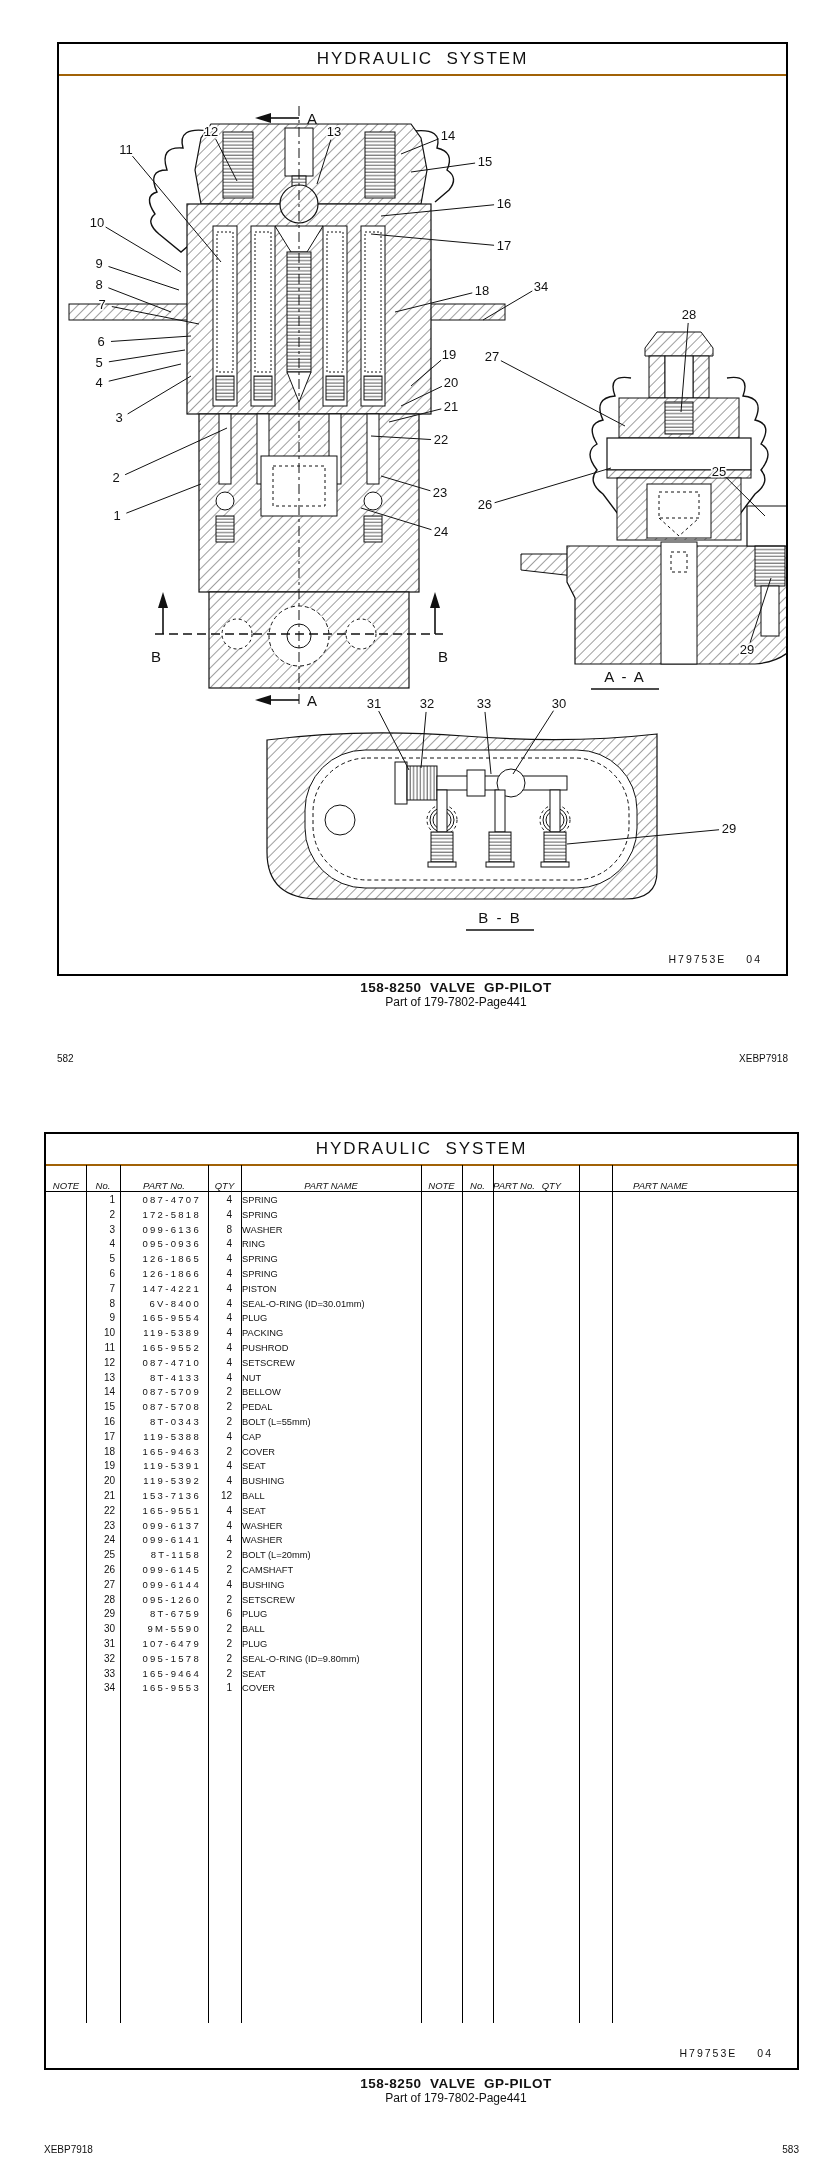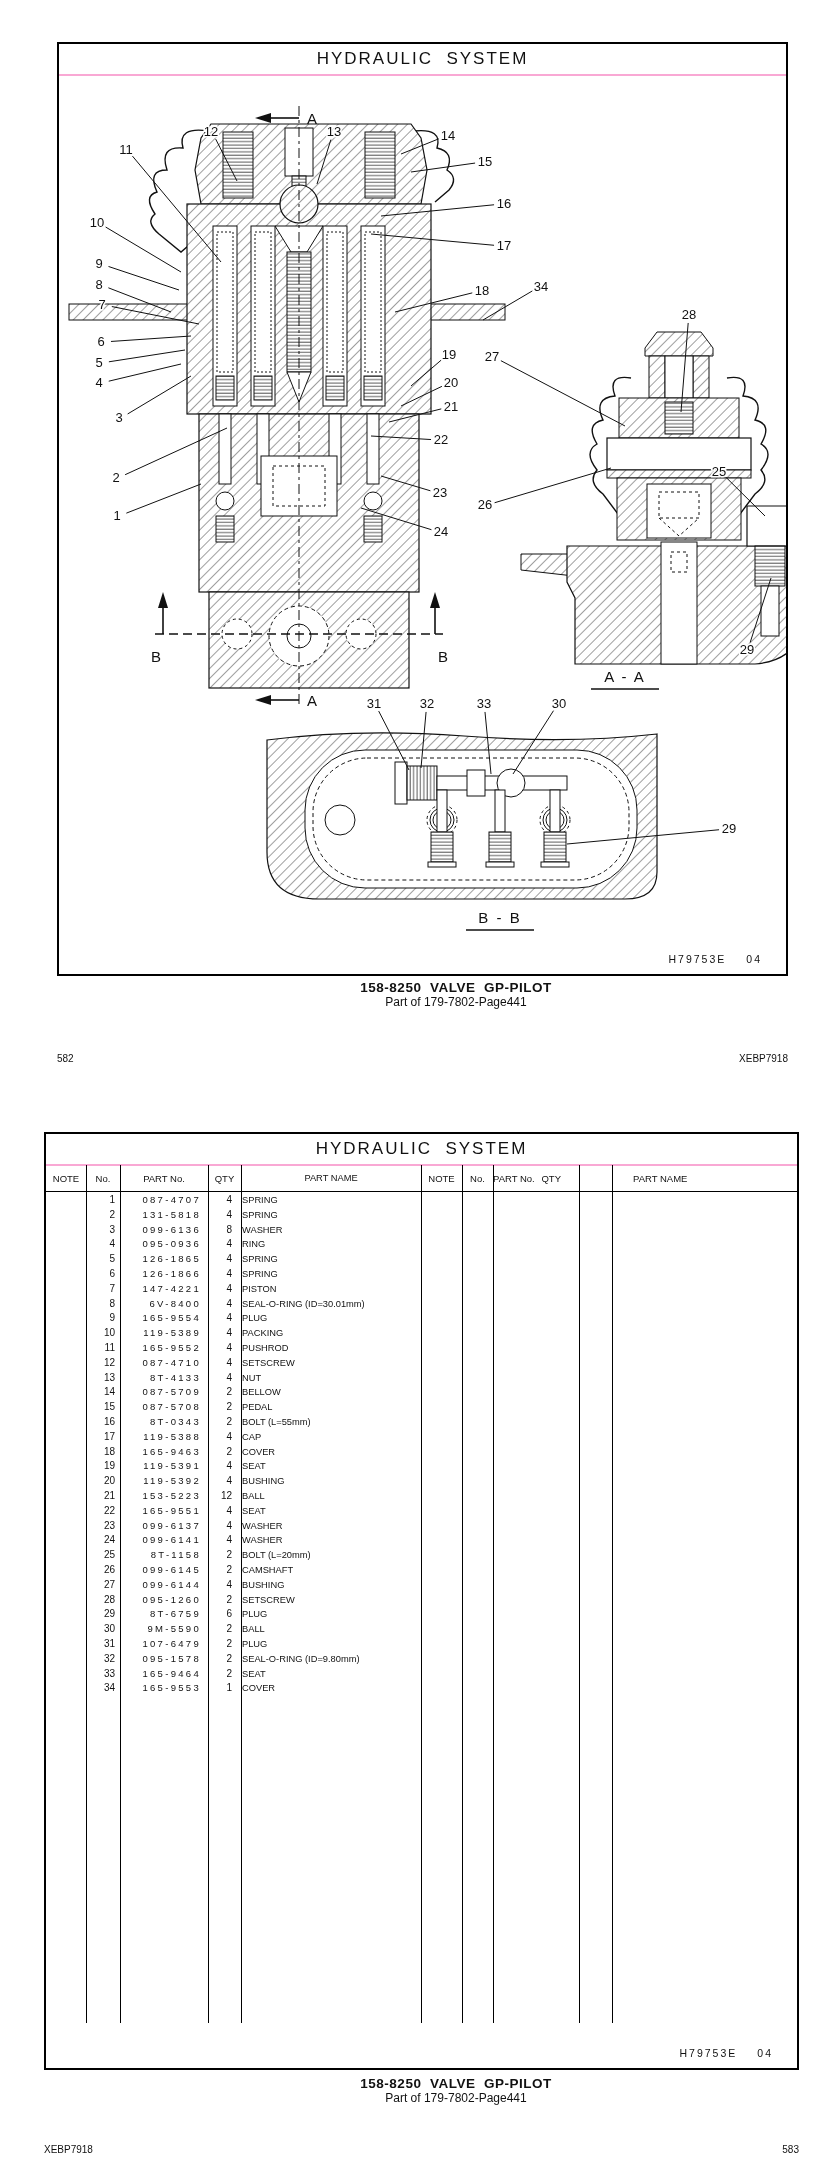--- a/index.html
+++ b/index.html
@@ -1,42 +1,42 @@
 <!DOCTYPE html>
 <html><head>
 <meta charset="utf-8">
 <style>
   html,body{margin:0;padding:0;background:#fff;}
   #page{position:relative;width:840px;height:2178px;background:#fff;
         font-family:"Liberation Sans",sans-serif;color:#111;overflow:hidden;}
   
   .frame{position:absolute;border:2px solid #000;background:#fff;box-sizing:border-box;}
   #p1-frame{left:57px;top:42px;width:731px;height:934px;}
-  .sheet-title{height:30px;line-height:30px;text-align:center;border-bottom:2px solid #f9a8d4;
+  .sheet-title{height:30px;line-height:30px;text-align:center;border-bottom:2px solid #a16207;
                font-size:17px;letter-spacing:2px;white-space:pre;font-weight:500;}
   #diagram-svg{position:absolute;left:0;top:32px;width:727px;height:896px;}
   #diagram-svg text{font-family:"Liberation Sans",sans-serif;}
   .leader{stroke:#111;stroke-width:1;}
   .cnum{font-size:13px;text-anchor:middle;fill:#111;stroke:#fff;stroke-width:3px;paint-order:stroke;}
   .cletter{font-size:15px;text-anchor:middle;fill:#111;}
   .slabel{font-size:15px;text-anchor:middle;fill:#111;letter-spacing:2px;}
   .draw-code{position:absolute;right:24px;bottom:9px;font-size:10.5px;letter-spacing:2px;}
   .draw-code .rev{margin-left:20px;}
   .caption{position:absolute;left:0;width:840px;text-align:center;margin-left:36px;}
   .cap-main{font-size:13.5px;font-weight:bold;white-space:pre;letter-spacing:.5px;}
   .cap-sub{font-size:12px;white-space:pre;text-align:center;}
   #p1-caption{top:980px;}
   .pagefoot{position:absolute;display:flex;justify-content:space-between;font-size:10px;}
   #p1-foot{left:57px;top:1053px;width:731px;}
   
   #p2-frame{left:44px;top:1132px;width:755px;height:938px;}
   #tablewrap{position:absolute;left:0;top:31px;right:0;bottom:0;}
   .vline{position:absolute;top:0;width:1px;height:858px;background:#000;}
   .thead{position:absolute;left:0;top:0;width:751px;height:26px;display:flex;
-         border-bottom:1.5px solid #000;align-items:center;}
+         border-bottom:1.5px solid #000;align-items:flex-end;font-style:italic;}
   .hc{font-size:9.5px;text-align:center;box-sizing:border-box;}
   #rows{position:absolute;left:0;top:28px;width:751px;}
   .trow{display:flex;height:14.8px;line-height:14.8px;}
   .tc{box-sizing:border-box;font-size:10px;overflow:hidden;white-space:nowrap;}
   .c0{width:40px;} .c5{width:41px;} .c6{width:31px;} .c8{width:33px;} .c9{width:185px;}
   .c1{width:34px;text-align:right;padding-right:5px;}
   .c2{width:88px;text-align:right;padding-right:7px;letter-spacing:2.3px;font-size:9.5px;}
   .c3{width:33px;text-align:right;padding-right:9px;}
   .c4{width:180px;text-align:left;padding-left:1px;font-size:9.3px;}
   #p2-caption{top:2076px;}
@@ -319,21 +319,21 @@
             <div class="tc c4">SPRING</div>
             <div class="tc c5"></div>
             <div class="tc c6"></div>
             <div class="tc c7"></div>
             <div class="tc c8"></div>
             <div class="tc c9"></div>
           </div>
           <div class="trow">
             <div class="tc c0"></div>
             <div class="tc c1">2</div>
-            <div class="tc c2">131-5818</div>
+            <div class="tc c2">172-5818</div>
             <div class="tc c3">4</div>
             <div class="tc c4">SPRING</div>
             <div class="tc c5"></div>
             <div class="tc c6"></div>
             <div class="tc c7"></div>
             <div class="tc c8"></div>
             <div class="tc c9"></div>
           </div>
           <div class="trow">
             <div class="tc c0"></div>
@@ -547,21 +547,21 @@
             <div class="tc c4">BUSHING</div>
             <div class="tc c5"></div>
             <div class="tc c6"></div>
             <div class="tc c7"></div>
             <div class="tc c8"></div>
             <div class="tc c9"></div>
           </div>
           <div class="trow">
             <div class="tc c0"></div>
             <div class="tc c1">21</div>
-            <div class="tc c2">153-5223</div>
+            <div class="tc c2">153-7136</div>
             <div class="tc c3">12</div>
             <div class="tc c4">BALL</div>
             <div class="tc c5"></div>
             <div class="tc c6"></div>
             <div class="tc c7"></div>
             <div class="tc c8"></div>
             <div class="tc c9"></div>
           </div>
           <div class="trow">
             <div class="tc c0"></div>

